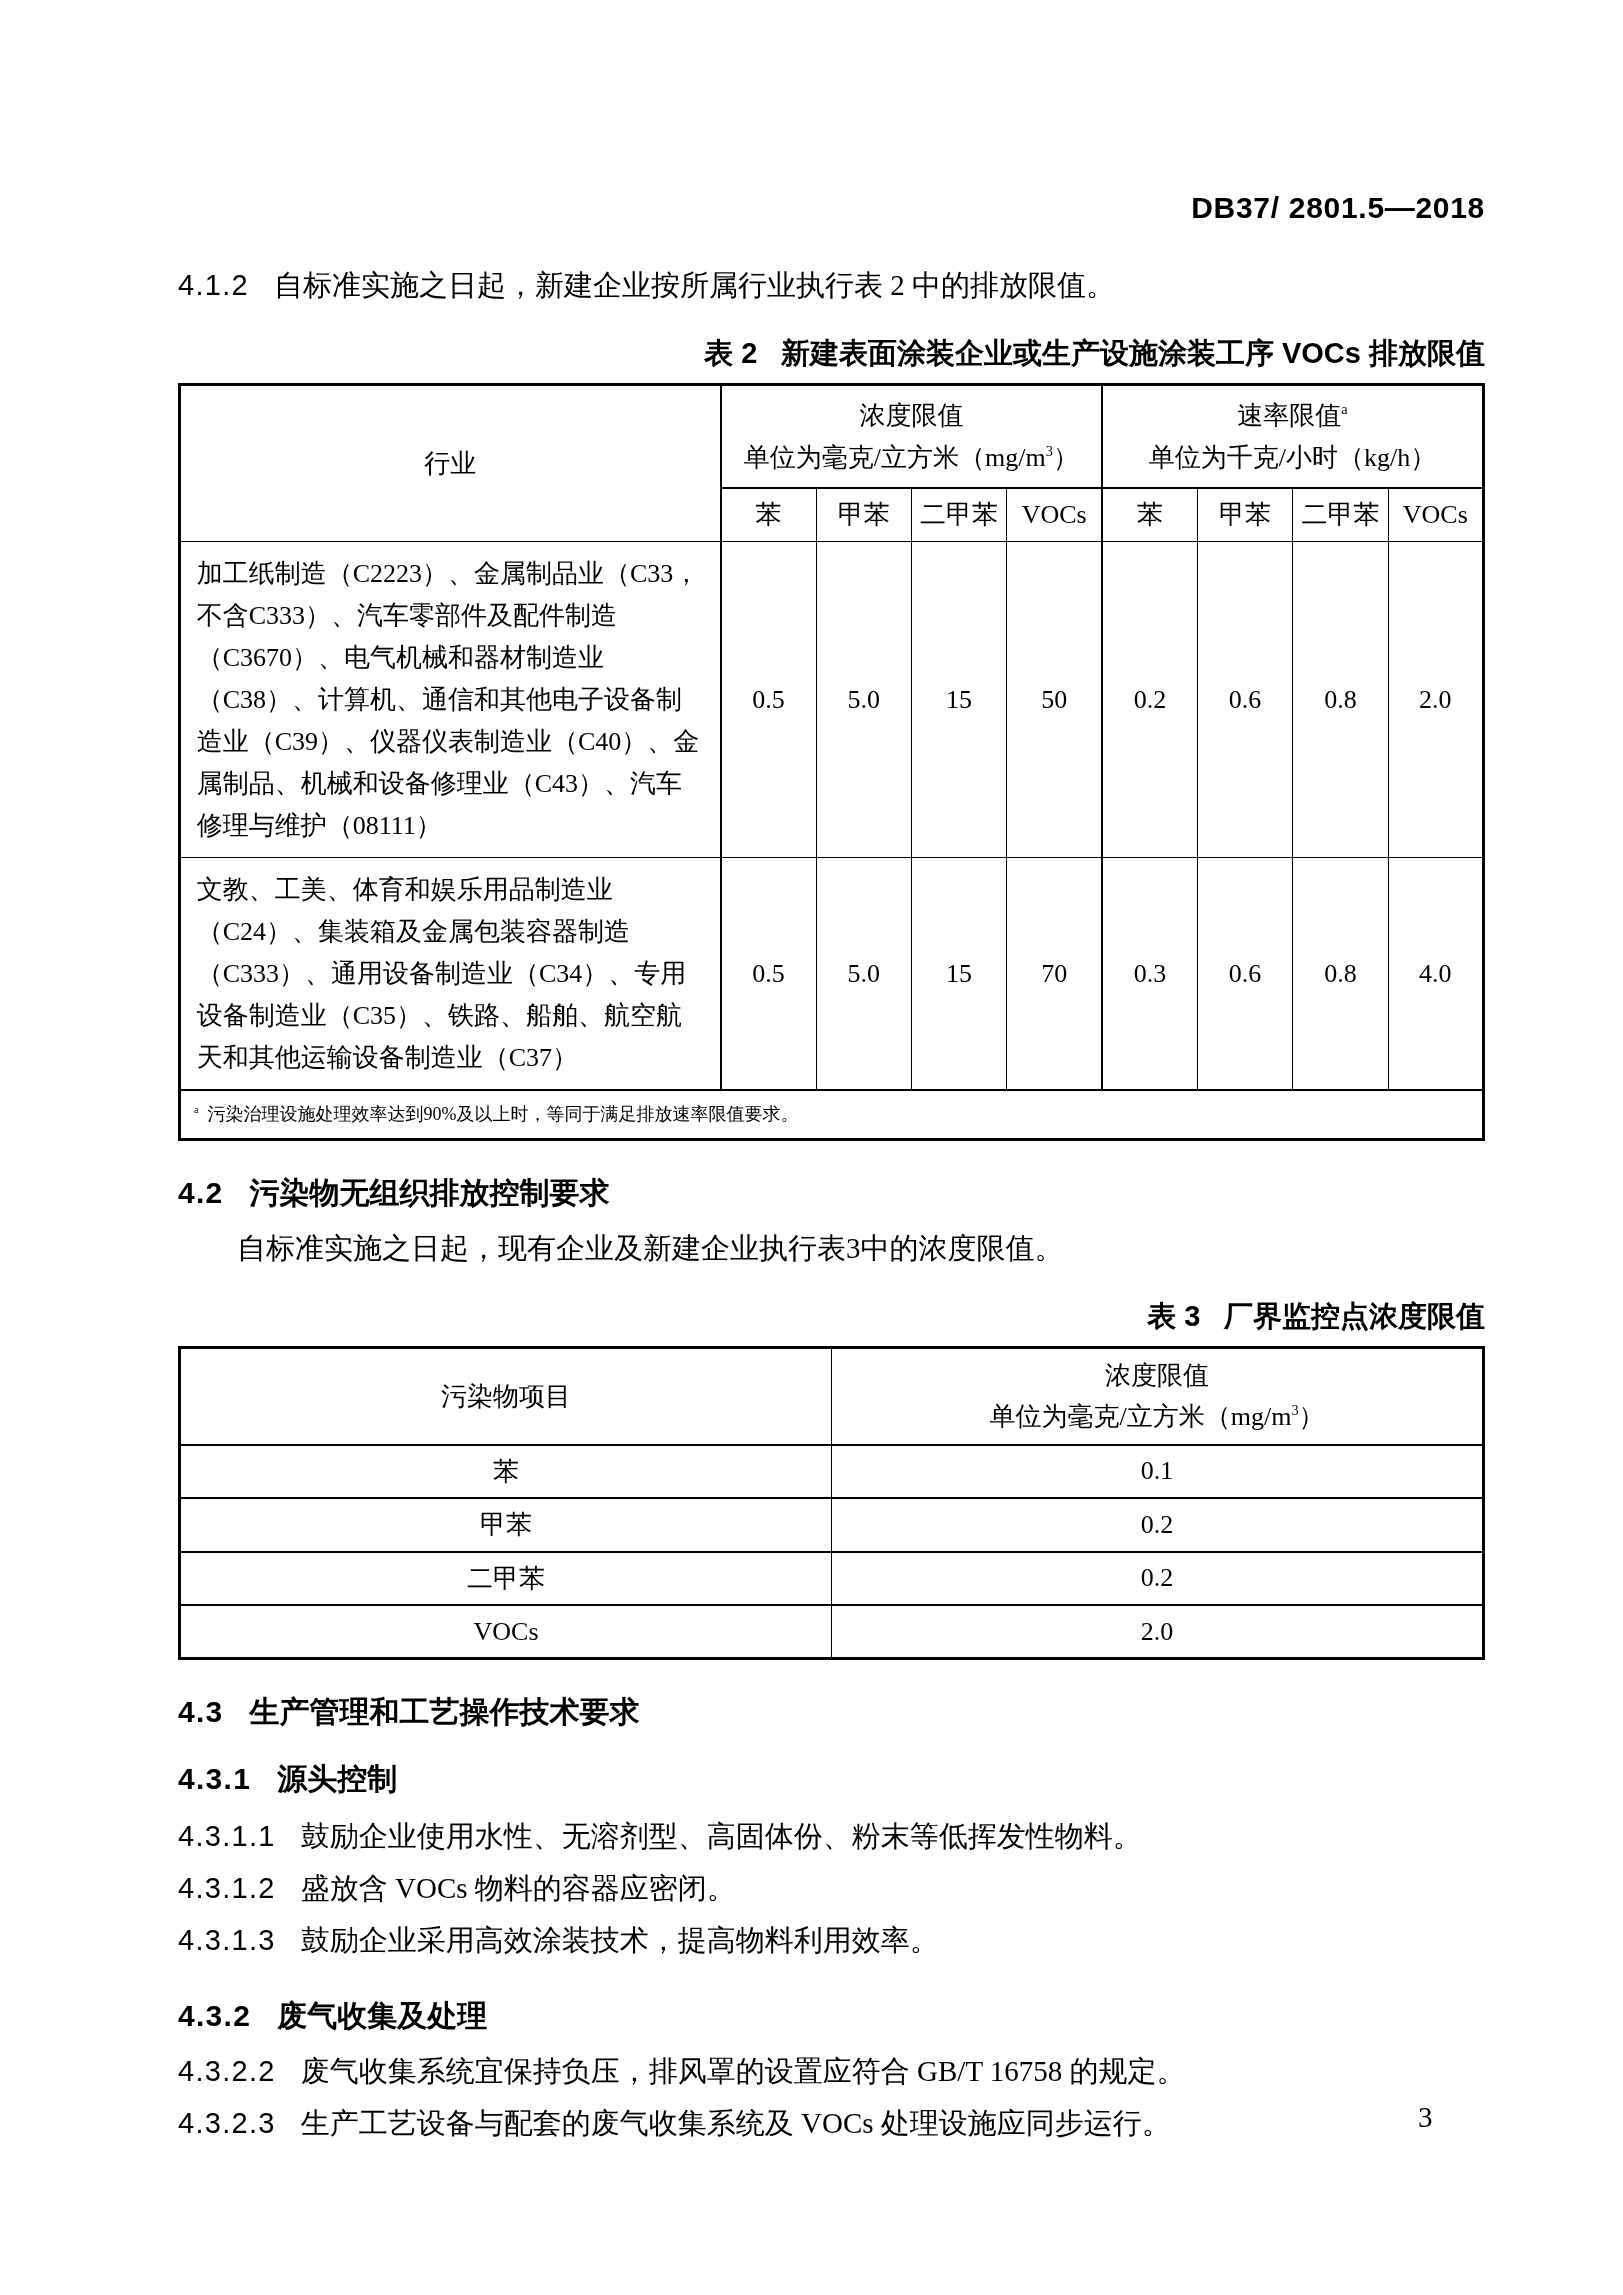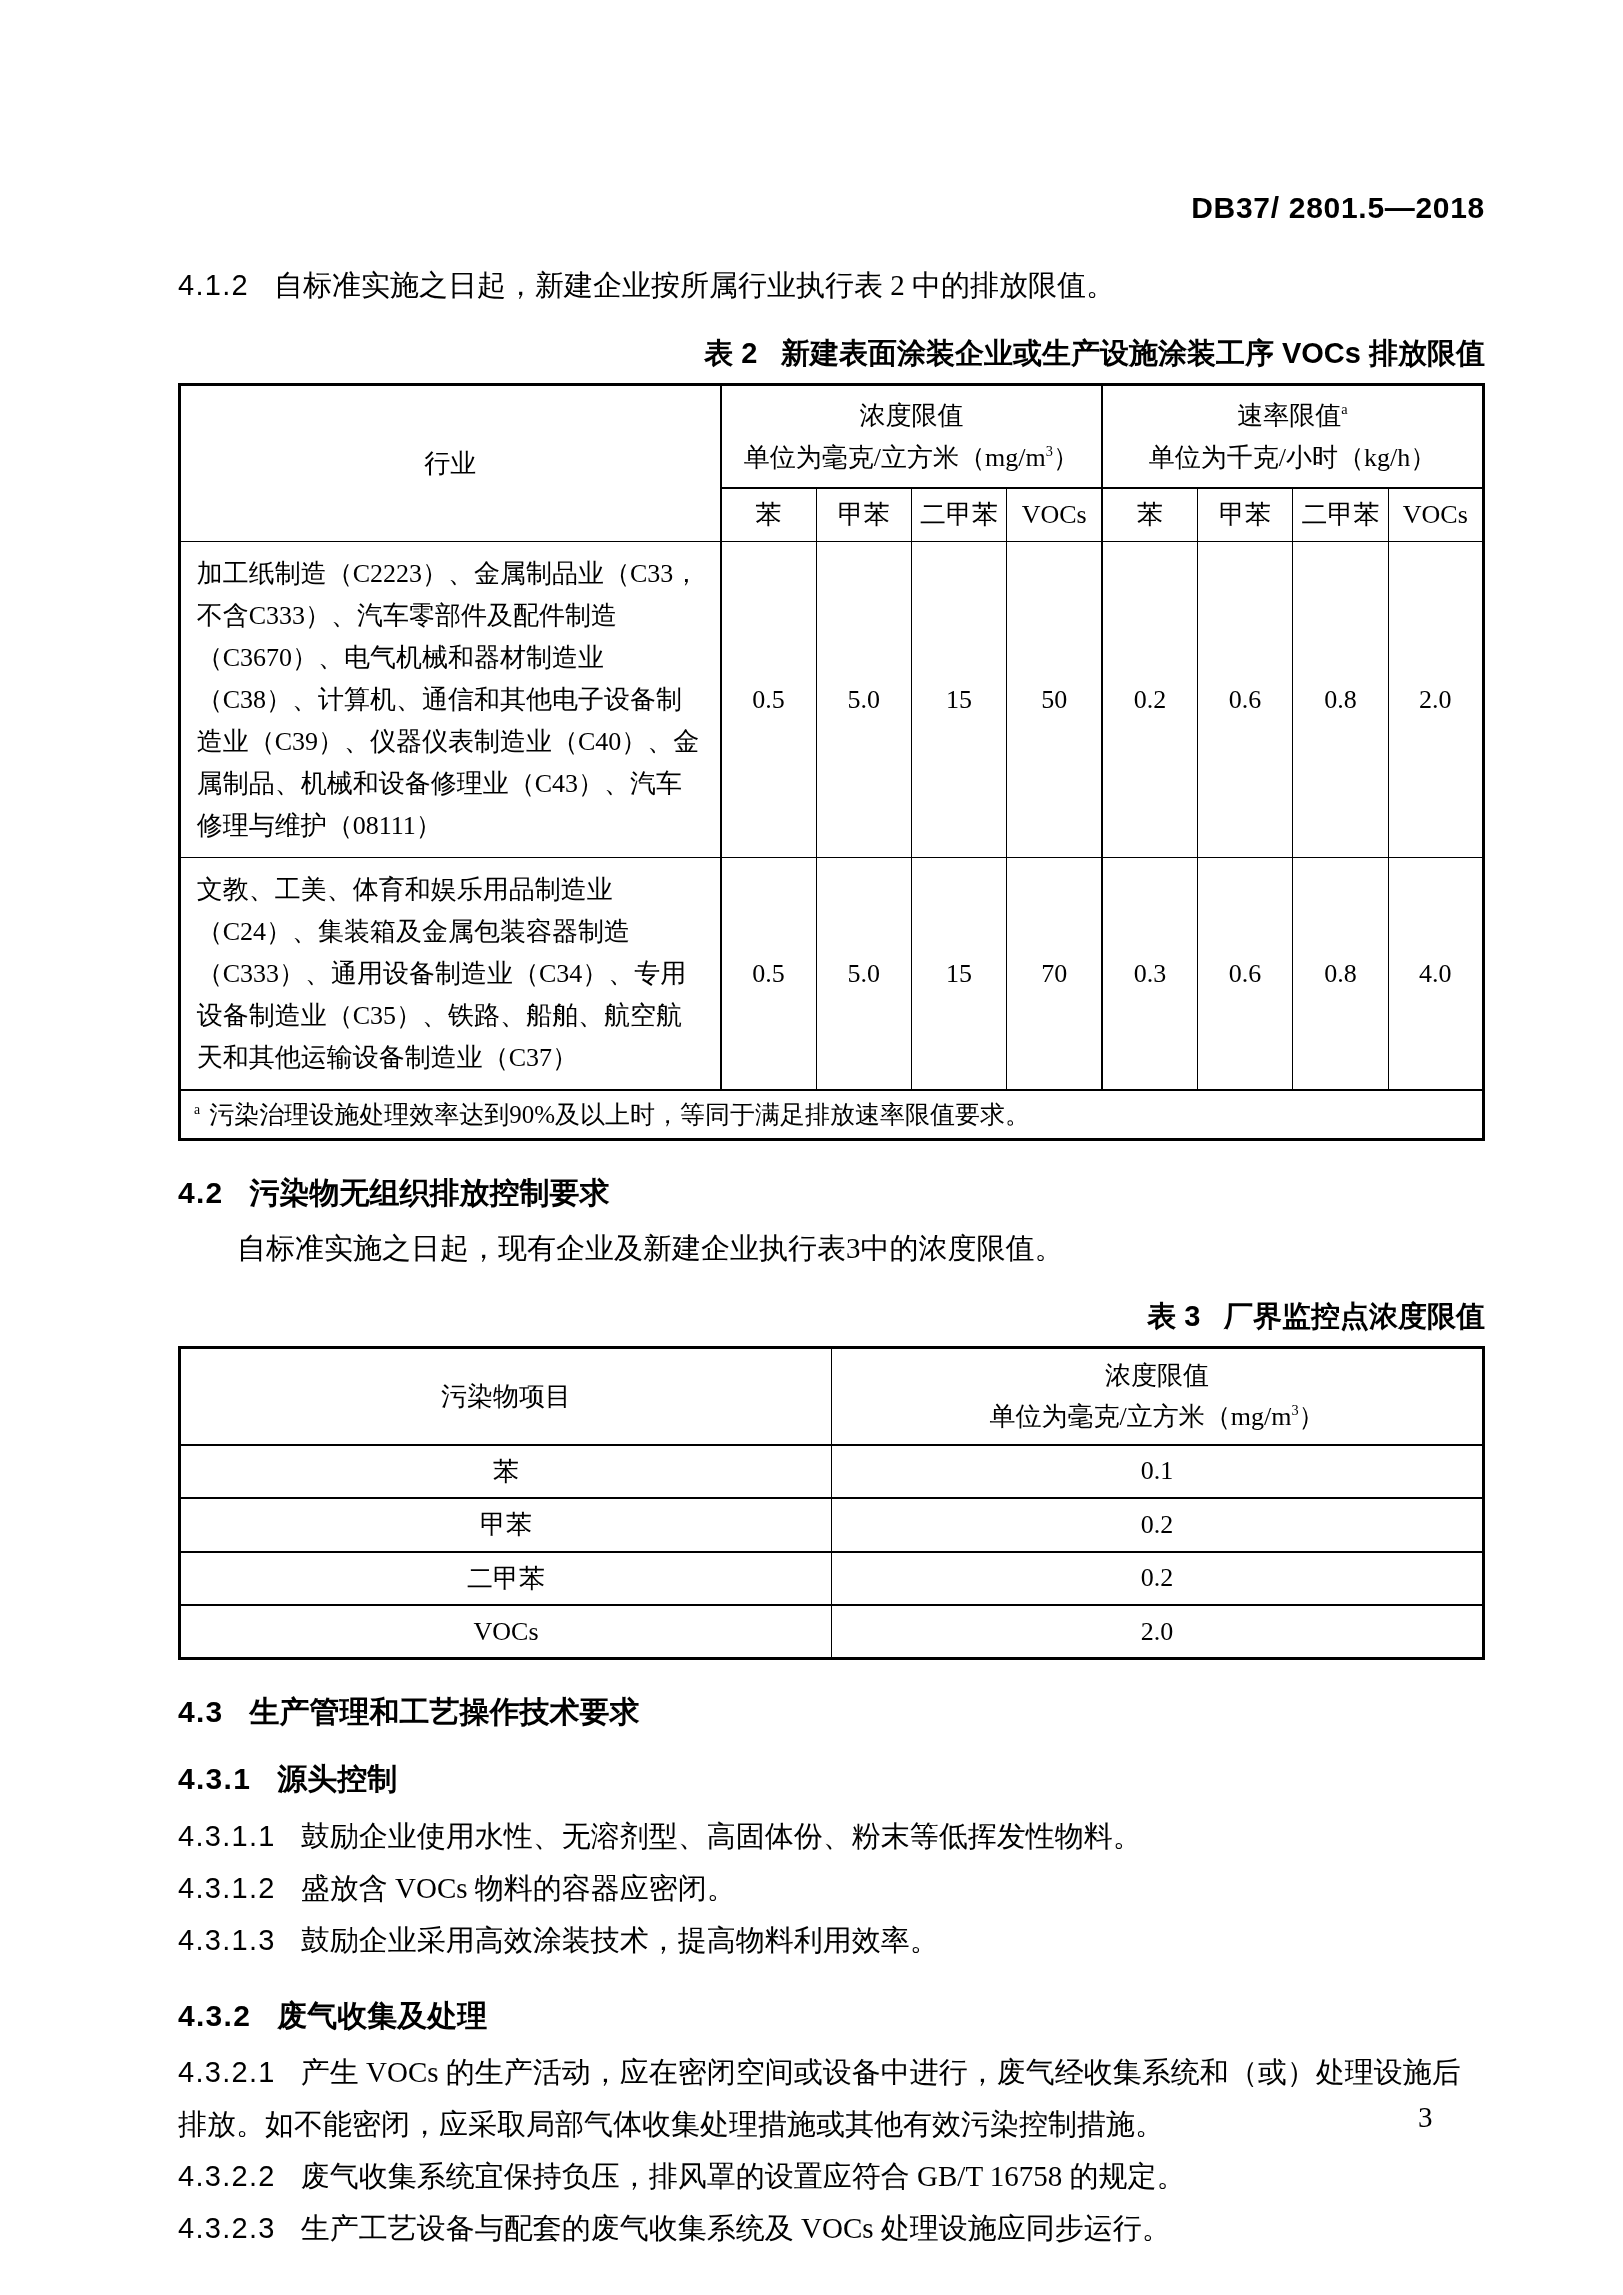--- a/index.html
+++ b/index.html
@@ -91,21 +91,21 @@
   .t2 td.sub { height: 42px; }
   .t2 td.ind {
     text-align: left;
     font-size: 26px;
     line-height: 42px;
     padding: 10.5px 15.7px;
   }
   .t2 td.foot {
     border-top: 2.6px solid #000;
     text-align: left;
-    font-size: 25px;
+    font-size: 18px;
     line-height: 31px;
     padding: 7.9px 13px;
   }
   sup {
     font-size: 0.55em;
     vertical-align: super;
     line-height: 0;
   }
   .t2 .foot sup { margin-right: 9.2px; }
   .t3 { border: 3.3px solid #000; }
@@ -249,20 +249,19 @@
   <div class="heading"><span class="hnum">4.3</span><span>生产管理和工艺操作技术要求</span></div>
 
   <div class="heading" style="margin-top:26px;"><span class="hnum">4.3.1</span><span>源头控制</span></div>
 
   <p class="clause" style="margin-top:10.5px;"><span class="cnum">4.3.1.1</span><span>鼓励企业使用水性、无溶剂型、高固体份、粉末等低挥发性物料。</span></p>
   <p class="clause"><span class="cnum">4.3.1.2</span><span>盛放含 VOCs 物料的容器应密闭。</span></p>
   <p class="clause"><span class="cnum">4.3.1.3</span><span>鼓励企业采用高效涂装技术，提高物料利用效率。</span></p>
 
   <div class="heading" style="margin-top:29px;"><span class="hnum">4.3.2</span><span>废气收集及处理</span></div>
 
-  <p class="clause" style="margin-top:10.5px;"><span class="cnum">4.3.2.1</span><span>产生 VOCs 的生产活动，应在密闭空间或设备中进行，废气经收集系统和（或）处理设施后排放。如不能密闭，应采取局部气体收集处理措施或其他有效污染控制措施。</span></p>
   <p class="clause"><span class="cnum">4.3.2.2</span><span>废气收集系统宜保持负压，排风罩的设置应符合 GB/T 16758 的规定。</span></p>
   <p class="clause"><span class="cnum">4.3.2.3</span><span>生产工艺设备与配套的废气收集系统及 VOCs 处理设施应同步运行。</span></p>
 
   <div class="page-number">3</div>
 
 </div>
 
 
 </body></html>

